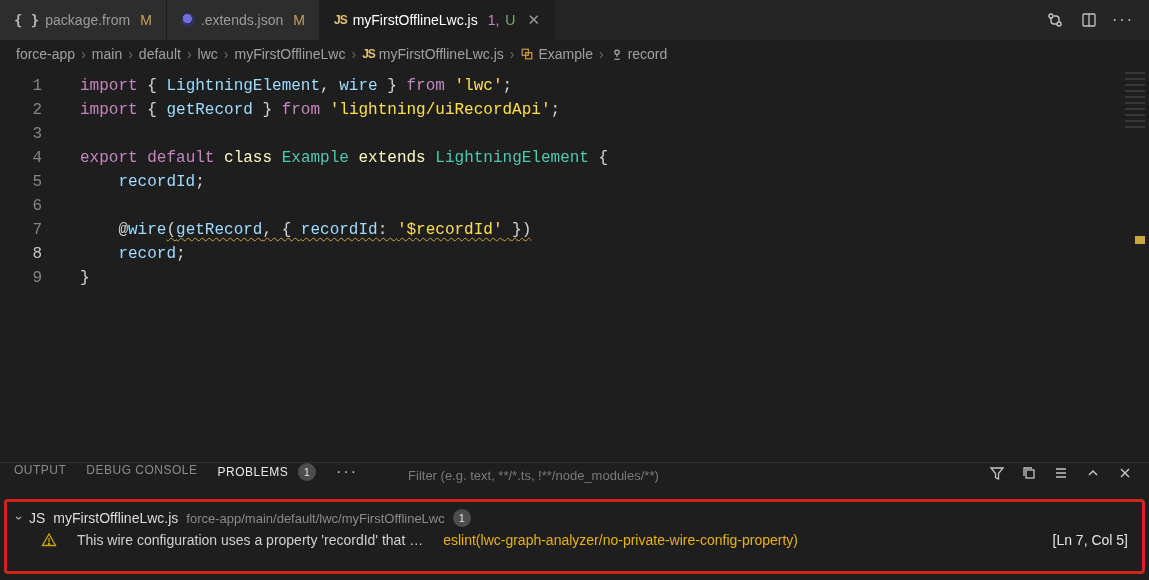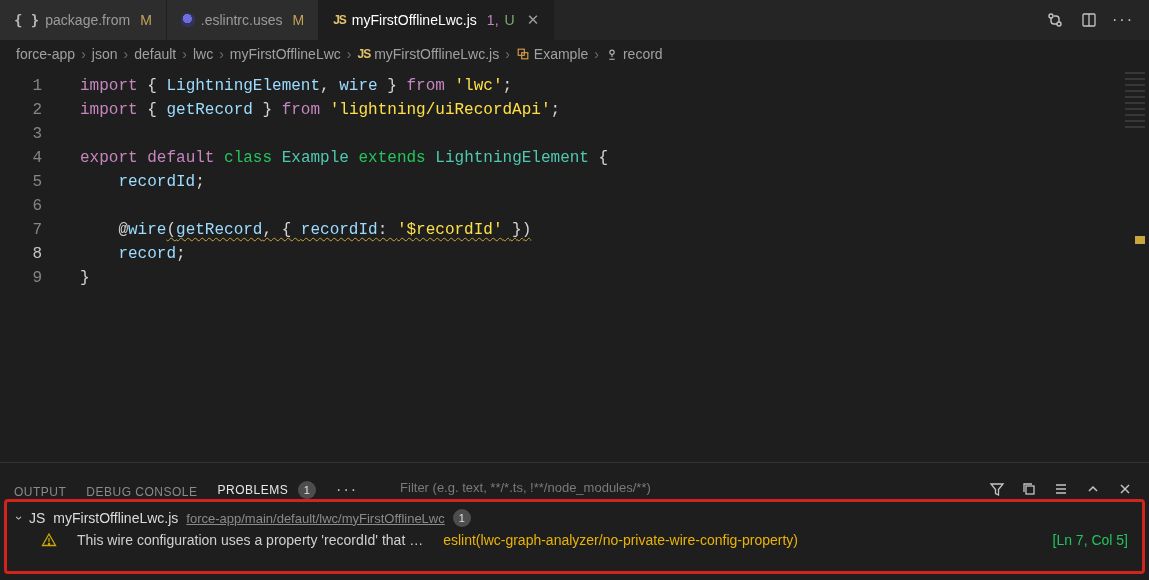--- a/index.html
+++ b/index.html
@@ -106,21 +106,21 @@
     color: #d4d4d4;
     white-space: pre;
     position: relative;
   }
   .code .line { height: 24px; }
   .tk-kw   { color: #C586C0; }
   .tk-punc { color: #d4d4d4; }
   .tk-id   { color: #9CDCFE; }
   .tk-type { color: #4EC9B0; }
   .tk-str  { color: #fde047; }
-  .tk-store{ color: #22c55e; }
+  .tk-store{ color: #fef9c3; }
   .tk-dec  { color: #d4d4d4; }
   .wavy {
     text-decoration-line: underline;
     text-decoration-style: wavy;
     text-decoration-color: #c9a73f;
     text-decoration-thickness: 1px;
     text-underline-offset: 3px;
   }
   .minimap {
     position: absolute;
@@ -151,21 +151,21 @@
   
   .panel {
     display: flex;
     flex-direction: column;
     border-top: 1px solid #333;
     background: #1e1e1e;
     height: 118px;
   }
   .panel-tabs {
     display: flex;
-    align-items: flex-end;
+    align-items: flex-start;
     height: 36px;
     padding: 0 14px;
     gap: 20px;
     font-size: 12px;
     letter-spacing: 0.5px;
   }
   .ptab { color: #8a8a8a; cursor: pointer; text-transform: uppercase; }
   .ptab.active { color: #e7e7e7; }
   .ptab .badge {
     display: inline-flex;
@@ -176,21 +176,21 @@
     padding: 0 5px;
     border-radius: 9px;
     background: #4d4d4d;
     color: #e0e0e0;
     font-size: 11px;
     margin-left: 6px;
   }
   .panel-ellipsis { color:#c0c0c0; cursor:pointer; font-size:16px; letter-spacing:2px;}
   .panel-filter {
     flex: 1;
-    margin-left: 16px;
+    margin-left: 24px;
   }
   .panel-filter input {
     width: 96%;
     max-width: 440px;
     height: 24px;
     background: #3c3c3c00;
     color: #cccccc;
     border: none;
     padding: 0 6px;
     font-size: 13px;
@@ -218,53 +218,53 @@
     color: #dcdcdc;
     padding: 2px 4px;
     min-height: 24px;
   }
   .prob-file .twisty {
     color:#cccccc;
     font-size:12px;
     transform: rotate(90deg);
     display:inline-block;
   }
-  .prob-file .path { color: #8a8a8a; font-size: 13px; text-decoration: underline; }
+  .prob-file .path { color: #8a8a8a; font-size: 13px; }
   .prob-item {
     display: flex;
     align-items: flex-start;
     gap: 20px;
     padding: 2px 4px 2px 28px;
     font-size: 14px;
     color: #d0d0d0;
     min-height: 24px;
   }
   .warn-icon { color: #cca700; }
   .prob-source { color: #eab308; }
-  .prob-loc { color: #22c55e; margin-left: auto; padding-right: 4px; white-space: nowrap;}
+  .prob-loc { color: #e5e5e5; margin-left: auto; padding-right: 4px; white-space: nowrap;}
   .braces-icon { color:#b6b6b6; font-family:monospace; font-weight:600;}
   .eslint-icon {
     width:14px;height:14px;border-radius:50%;
     background: radial-gradient(circle at 45% 40%, #6e6edb 0 40%, #323262 41% 100%);
     display:inline-block;
   }
 </style>
 </head>
 <body>
 <div class="root">
 
 <div class="tabbar">
   <div class="tab">
     <span class="braces-icon">{ }</span>
     <span>package.from</span>
     <span class="mod">M</span>
   </div>
   <div class="tab">
     <span class="eslint-icon"></span>
-    <span>.eslintrc.uses</span>
+    <span>.extends.json</span>
     <span class="mod">M</span>
   </div>
   <div class="tab active">
     <span class="js-icon">JS</span>
     <span>myFirstOfflineLwc.js</span>
     <span class="problem-count">1,</span>
     <span class="u">U</span>
     <span class="close">✕</span>
   </div>
   <div class="tabbar-spacer"></div>
@@ -283,21 +283,21 @@
         <line x1="8" y1="2" x2="8" y2="14"></line>
       </svg>
     </span>
     <span class="icon-btn" style="letter-spacing:2px;">···</span>
   </div>
 </div>
 
 <div class="breadcrumb">
   <span>force-app</span>
       <span class="chev">›</span>
-  <span>json</span>
+  <span>main</span>
       <span class="chev">›</span>
   <span>default</span>
       <span class="chev">›</span>
   <span>lwc</span>
       <span class="chev">›</span>
   <span>myFirstOfflineLwc</span>
       <span class="chev">›</span>
   <span class="sym">
     <span class="js-icon">JS</span>
     <span>myFirstOfflineLwc.js</span>

